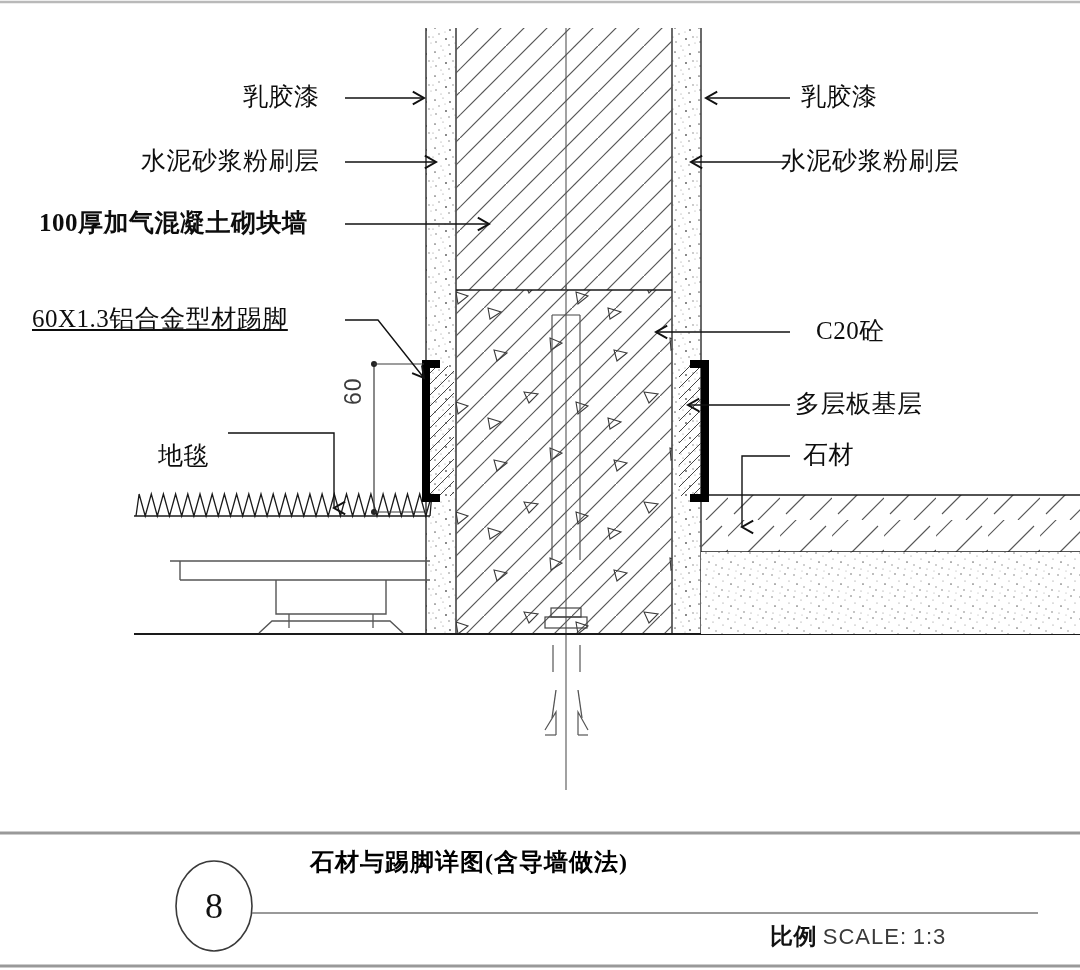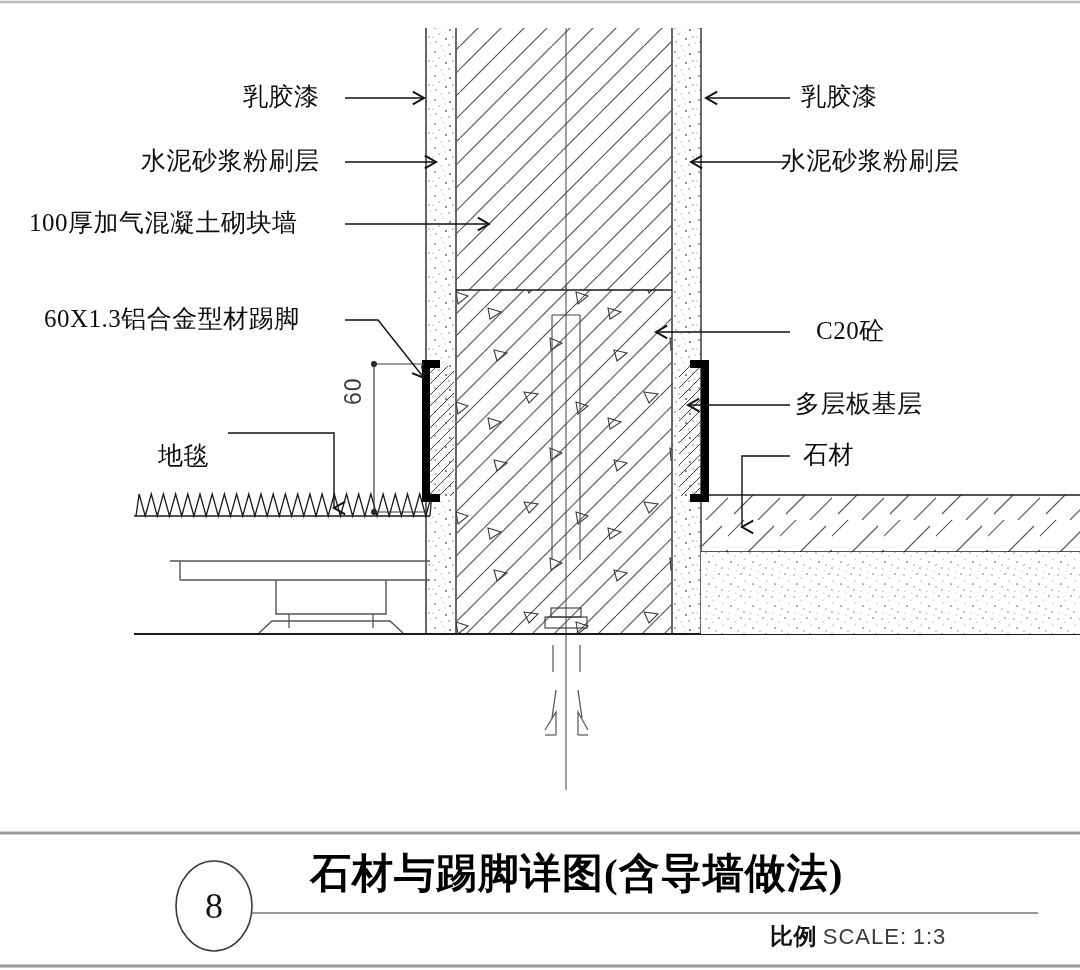--- a/index.html
+++ b/index.html
@@ -34,21 +34,21 @@
     white-space: nowrap;
     line-height: 1;
     letter-spacing: 0.5px;
   }
   .title-main {
     position: absolute;
     left: 310px;
     top: 846px;
     font-family: "Liberation Serif", "DejaVu Serif", serif;
     font-weight: bold;
-    font-size: 41px;
+    font-size: 24px;
     letter-spacing: 1px;
     color: #000;
     white-space: nowrap;
   }
   .detail-num {
     position: absolute;
     left: 177px;
     top: 862px;
     width: 74px;
     height: 88px;
@@ -297,23 +297,23 @@
     <line x1="0" y1="833" x2="1080" y2="833" stroke="#999" stroke-width="3"></line>
     <line x1="0" y1="966" x2="1080" y2="966" stroke="#999" stroke-width="3"></line>
     <ellipse cx="214" cy="906" rx="38" ry="45" fill="none" stroke="#3a3a3a" stroke-width="1.6"></ellipse>
     <line x1="252" y1="913" x2="1038" y2="913" stroke="#777" stroke-width="1.6"></line>
   </svg>
 
   <div class="lbl" style="left:243px; top:84px;">乳胶漆</div>
 
   <div class="lbl" style="left:141px; top:148px;">水泥砂浆粉刷层</div>
 
-  <div class="lbl" style="left:29px; top:210px;">100厚加气混凝土砌块墙</div>
-
-  <div class="lbl" style="left:44px; top:306px;">60X1.3铝合金型材踢脚</div>
+  <div class="lbl" style="left:39px; top:210px;font-weight:bold;">100厚加气混凝土砌块墙</div>
+
+  <div class="lbl" style="left:32px; top:306px;text-decoration:underline;">60X1.3铝合金型材踢脚</div>
 
   <div class="lbl" style="left:158px; top:443px;">地毯</div>
 
   <div class="lbl" style="left:801px; top:84px;">乳胶漆</div>
 
   <div class="lbl" style="left:781px; top:148px;">水泥砂浆粉刷层</div>
 
   <div class="lbl" style="left:803px; top:318px;margin-left:13px;">C20砼</div>
 
   <div class="lbl" style="left:795px; top:391px;">多层板基层</div>

